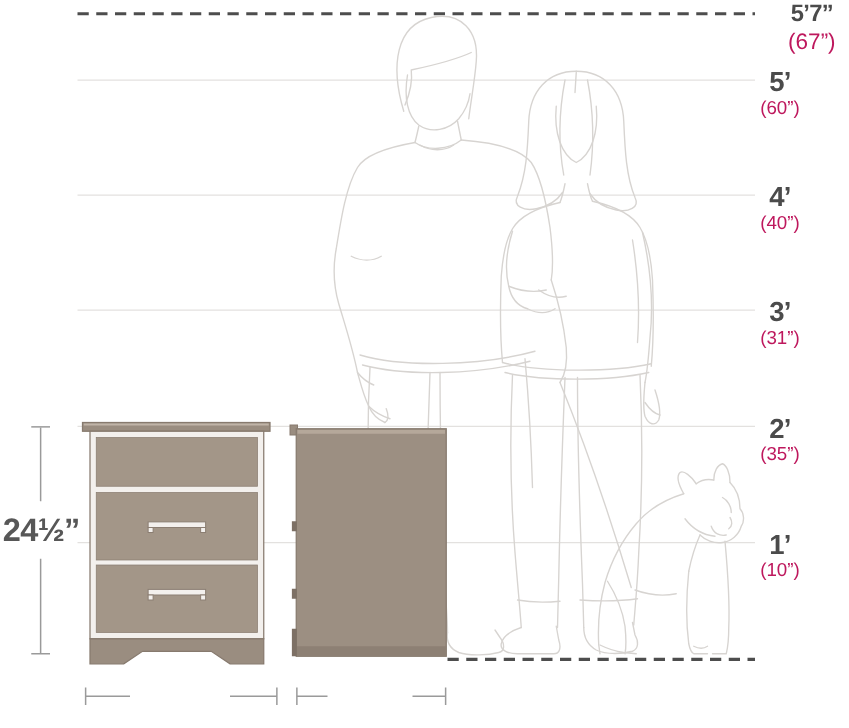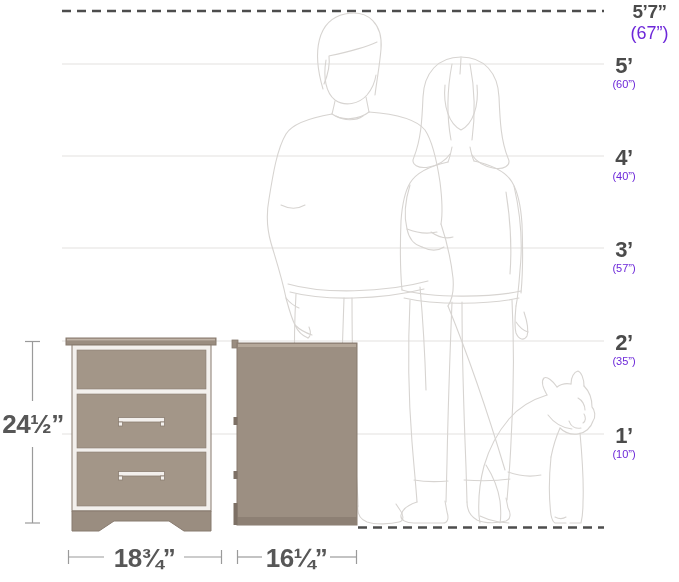--- a/index.html
+++ b/index.html
@@ -3,27 +3,27 @@
 <meta charset="utf-8">
 <style>
   html,body{margin:0;padding:0;background:#ffffff;}
   .canvas{
     position:relative;width:679px;height:582px;background:#ffffff;
     font-family:"Liberation Sans",sans-serif;overflow:hidden;
   }
   .canvas svg{position:absolute;left:0;top:0;}
   .scale-label{position:absolute;text-align:center;color:#4b4b4b;}
   .scale-label .feet{font-weight:700;line-height:1.0;letter-spacing:-0.5px;}
-  .scale-label .inches{color:#6d28d9;font-weight:400;margin-top:2px;line-height:1.0;}
+  .scale-label .inches{color:#be185d;font-weight:400;margin-top:2px;line-height:1.0;}
   .scale-label.primary{left:620px;top:2px;width:59px;}
   .scale-label.primary .feet{font-size:19px;}
   .scale-label.primary .inches{font-size:18px;margin-top:3px;}
   .scale-label.small{left:592px;width:64px;}
   .scale-label.small .feet{font-size:22px;}
-  .scale-label.small .inches{font-size:11px;}
+  .scale-label.small .inches{font-size:15px;}
   .dim-label{
     position:absolute;text-align:center;color:#575757;font-weight:700;
     font-size:26px;letter-spacing:-0.5px;line-height:1.0;
   }
   .dim-height{left:-3px;top:411px;width:72px;}
   .dim-width{left:94px;top:545px;width:101px;}
   .dim-depth{left:246px;top:545px;width:101px;}
 </style>
 </head>
 <body>
@@ -183,28 +183,26 @@
   <div class="scale-label small" style="top:55px;">
     <div class="feet">5’</div>
     <div class="inches">(60”)</div>
   </div>
   <div class="scale-label small" style="top:147px;">
     <div class="feet">4’</div>
     <div class="inches">(40”)</div>
   </div>
   <div class="scale-label small" style="top:239px;">
     <div class="feet">3’</div>
-    <div class="inches">(57”)</div>
+    <div class="inches">(31”)</div>
   </div>
   <div class="scale-label small" style="top:332px;">
     <div class="feet">2’</div>
     <div class="inches">(35”)</div>
   </div>
   <div class="scale-label small" style="top:425px;">
     <div class="feet">1’</div>
     <div class="inches">(10”)</div>
   </div>
 
   <div class="dim-label dim-height">24½”</div>
-  <div class="dim-label dim-width">18¾”</div>
-  <div class="dim-label dim-depth">16¼”</div>
 
 </div>
 
 </body></html>

